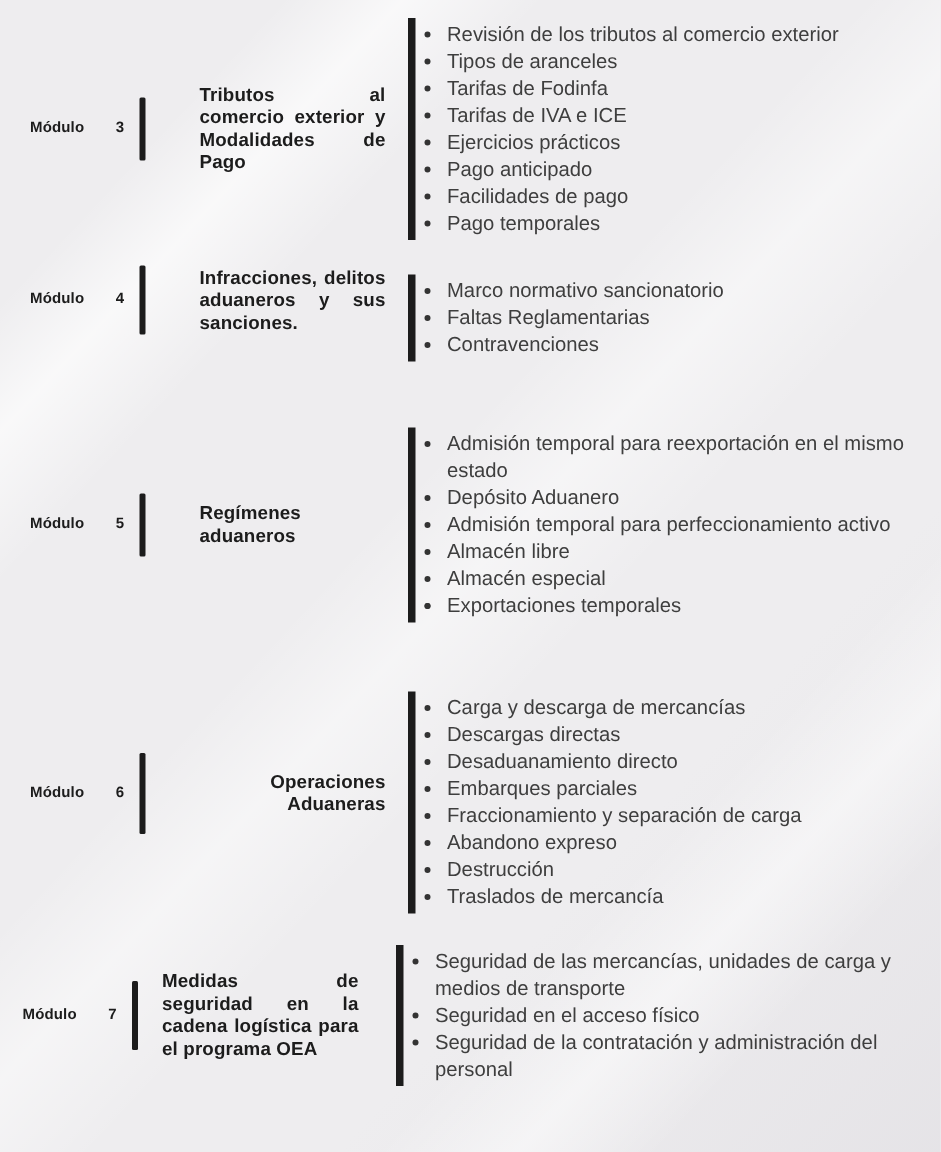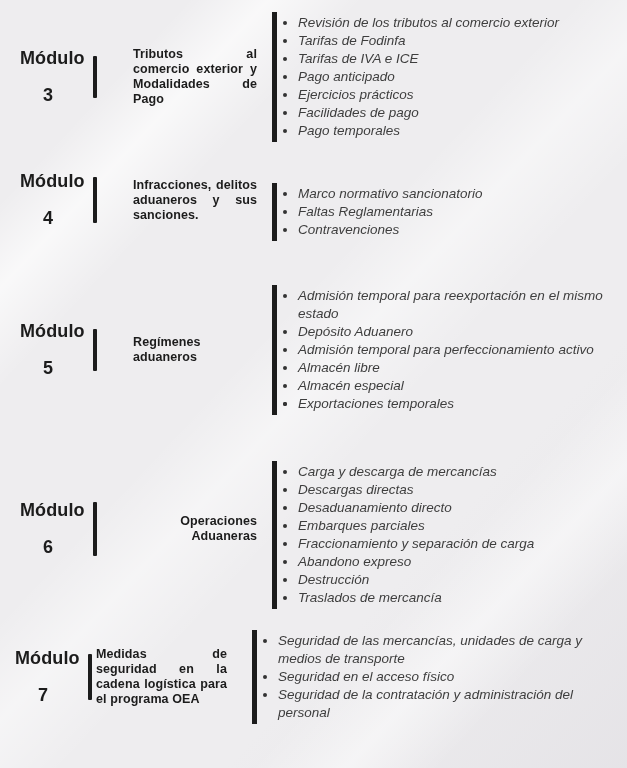--- a/index.html
+++ b/index.html
@@ -18,39 +18,38 @@
   #curriculum{ position:absolute; inset:0; }
 
   .module{
     position:absolute; left:0; width:627px;
     display:flex; align-items:center;
   }
   .module-left{ display:flex; align-items:center; flex:0 0 auto; }
 
   .module-label{
     margin-left:20px; width:56px;
-    display:flex; flex-direction:column; text-align:center;
-    font-weight:700; font-size:18px; line-height:15.5px;
+    display:flex; text-align:center;
+    font-weight:700; font-size:10px; line-height:15.5px;
     color:var(--ink,#1c1c1c); letter-spacing:.1px;gap:21px;
   }
   .divider{
     margin-left:17px; width:4px; height:46px; flex:0 0 auto;
     background:var(--ink,#1c1c1c); border-radius:1px;
   }
   .module-title{
     margin-left:36px; width:124px;
     font-weight:700; font-size:12.5px; line-height:15px;
     color:var(--ink,#1c1c1c); text-align:justify; letter-spacing:.1px;
   }
   .topics{
     list-style:none;
     margin-left:15px; width:364px;
     border-left:5px solid var(--ink,#1c1c1c);
     padding:2px 0;
-    font-style:italic;
   }
   .topic{
     position:relative; padding-left:21px;
     font-size:13.5px; line-height:18px;
     color:var(--body_text,#3e3e3e);
   }
   .dot{
     position:absolute; left:6px; top:7px;
     width:4px; height:4px; border-radius:50%;
     background:#333;
@@ -72,21 +71,21 @@
 
   
   .module:nth-of-type(2) .module-left{ position:relative; top:-12px; }
   .module:nth-of-type(4) .module-left{ position:relative; top:-6px; }
 
   
   .module:nth-of-type(4) .module-title{ text-align:right; }
 
   
   .module:nth-of-type(5) .module-label{ margin-left:15px; }
-  .module:nth-of-type(5) .module-title{ margin-left:4px; width:131px; }
+  .module:nth-of-type(5) .module-title{ margin-left:16px; width:131px; }
   .module:nth-of-type(5) .topics{ margin-left:25px; }
 </style>
 </head>
 <body>
 
 <main id="curriculum">
   <section class="module">
     <div class="module-left">
       <div class="module-label">
         <span class="module-word">Módulo</span>
@@ -94,43 +93,47 @@
       </div>
       <div class="divider"></div>
       <h2 class="module-title">Tributos al comercio exterior y Modalidades de Pago</h2>
     </div>
     <ul class="topics">
   <li class="topic">
     <span class="dot"></span>
     <span class="topic-text">Revisión de los tributos al comercio exterior</span>
   </li>
 
+  <li class="topic">
+    <span class="dot"></span>
+    <span class="topic-text">Tipos de aranceles</span>
+  </li>
 
   <li class="topic">
     <span class="dot"></span>
     <span class="topic-text">Tarifas de Fodinfa</span>
   </li>
 
   <li class="topic">
     <span class="dot"></span>
     <span class="topic-text">Tarifas de IVA e ICE</span>
   </li>
 
   <li class="topic">
     <span class="dot"></span>
+    <span class="topic-text">Ejercicios prácticos</span>
+  </li>
+
+  <li class="topic">
+    <span class="dot"></span>
     <span class="topic-text">Pago anticipado</span>
   </li>
 
   <li class="topic">
     <span class="dot"></span>
-    <span class="topic-text">Ejercicios prácticos</span>
-  </li>
-
-  <li class="topic">
-    <span class="dot"></span>
     <span class="topic-text">Facilidades de pago</span>
   </li>
 
   <li class="topic">
     <span class="dot"></span>
     <span class="topic-text">Pago temporales</span>
   </li>
 </ul>
   </section>
 

